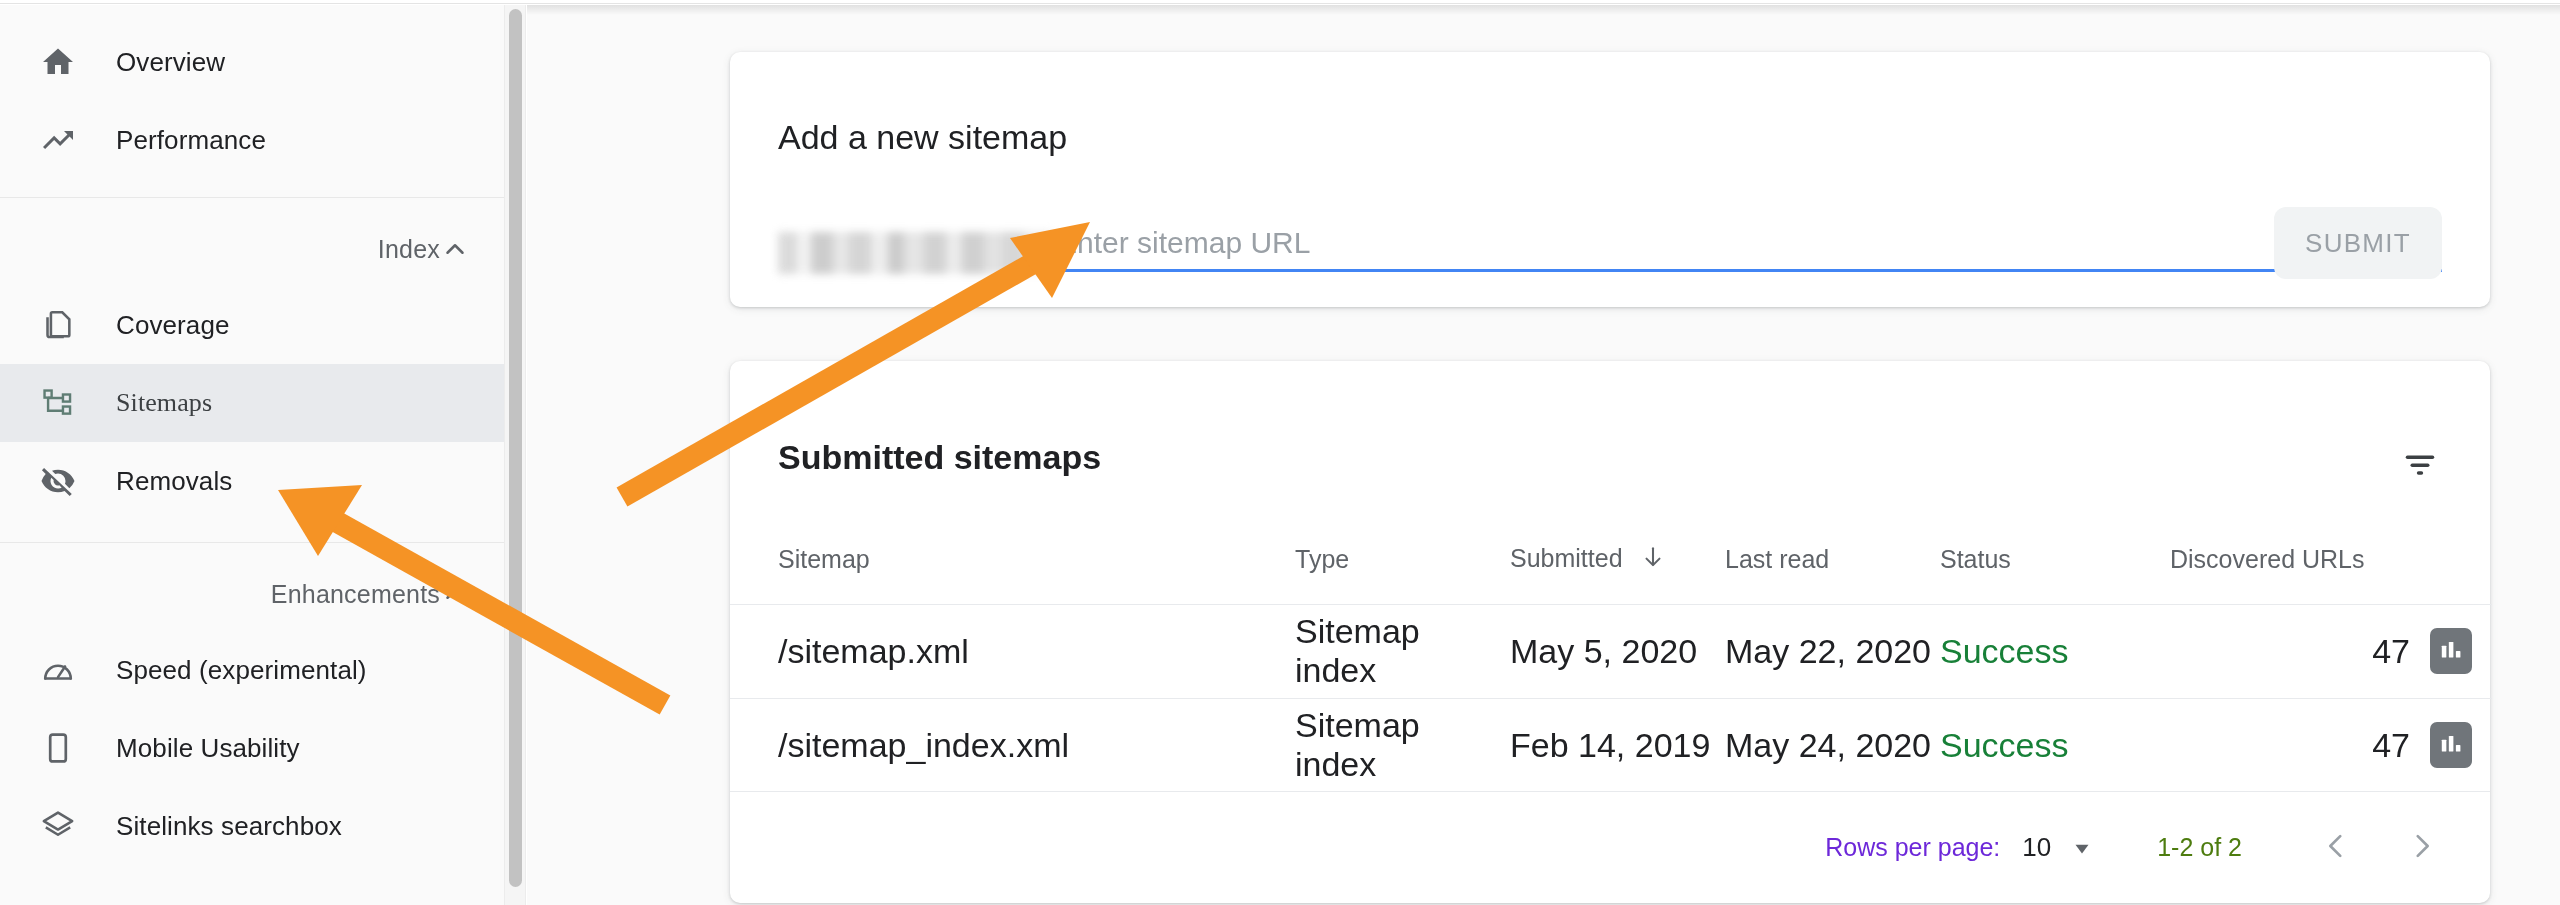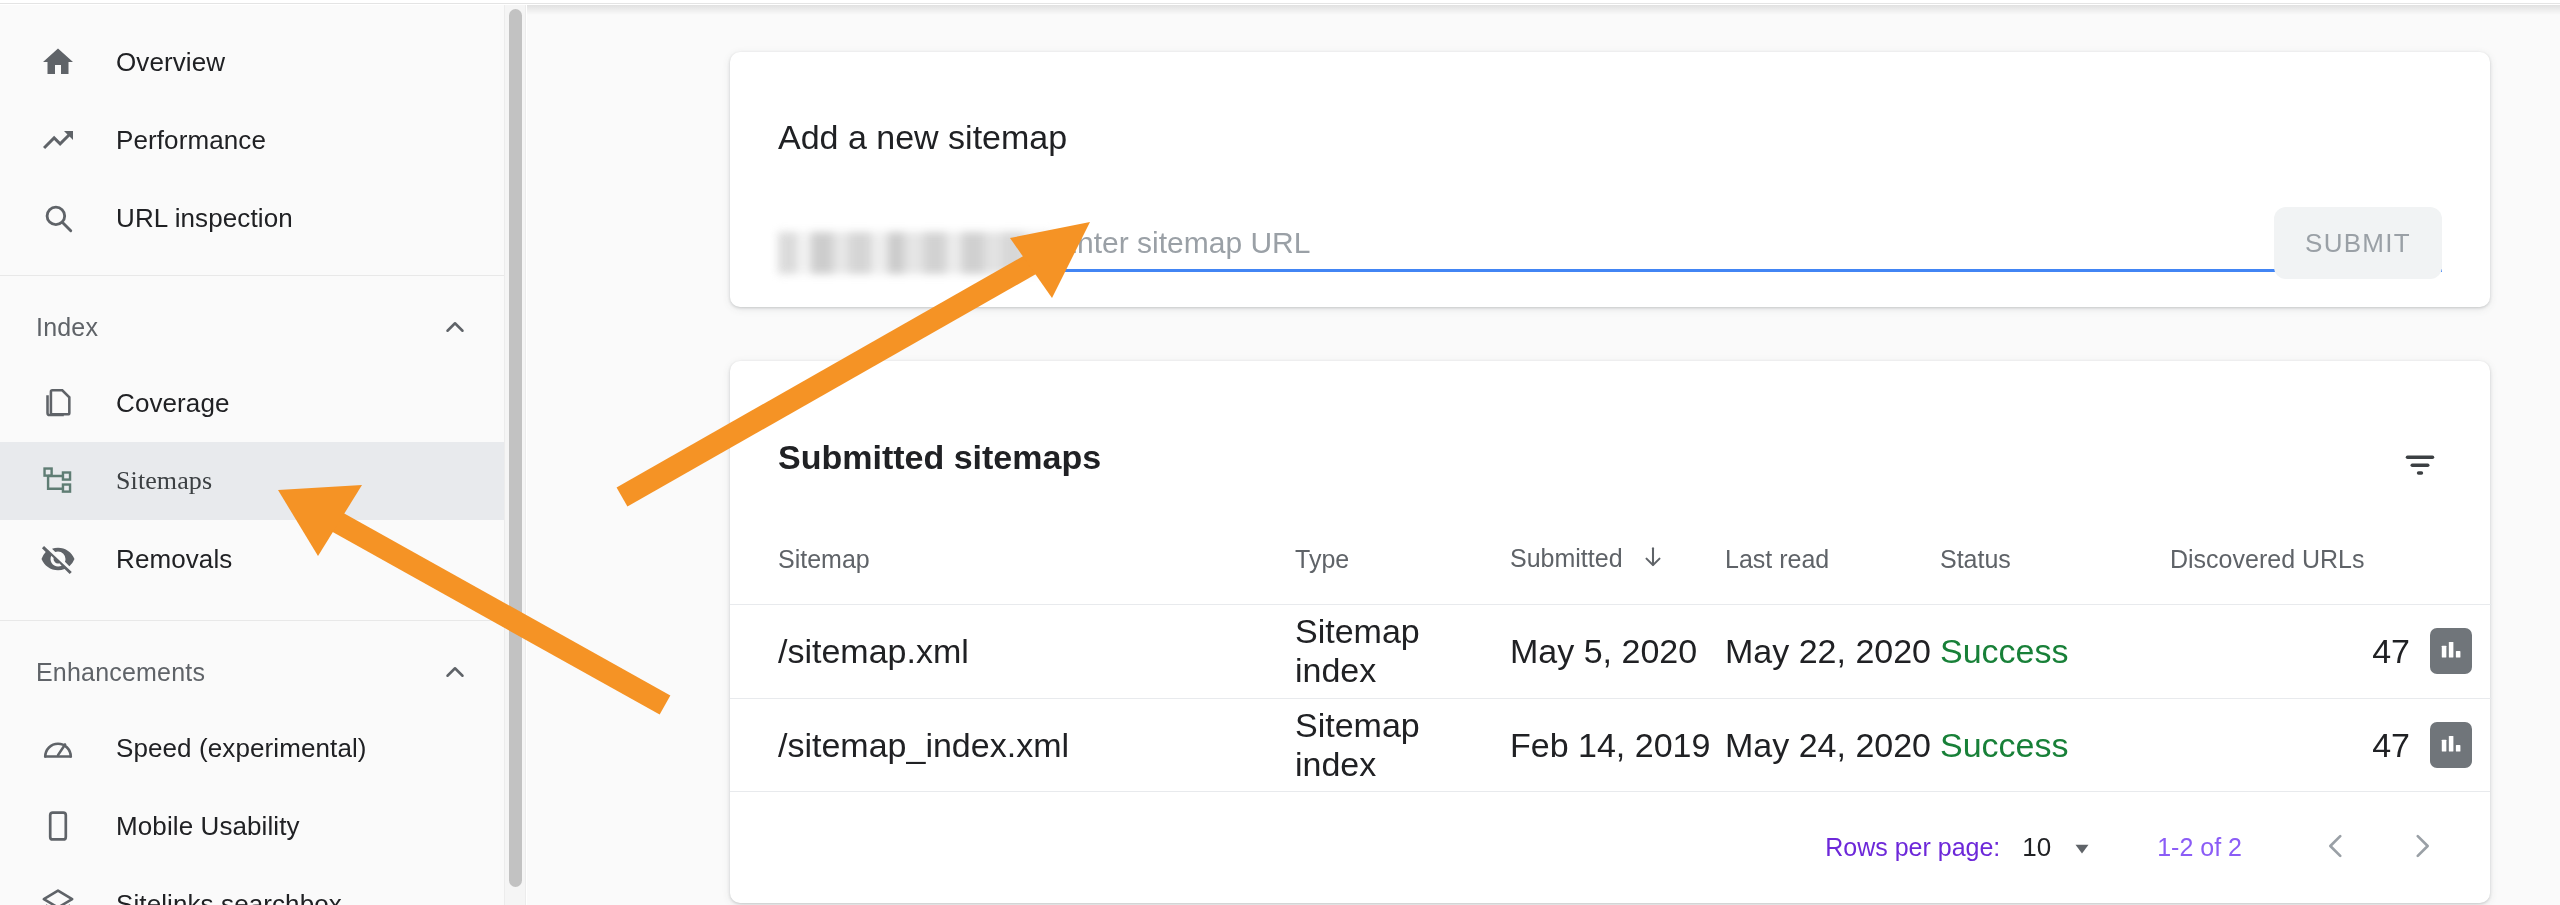--- a/index.html
+++ b/index.html
@@ -52,20 +52,21 @@
     letter-spacing: 0.1px;
     white-space: nowrap;
   }
   .nav-item.selected .nav-label { color: #3c4043; }
   .nav-item.selected .nav-icon { color: #5f7d74; }
 
   .section-head {
     display: flex; align-items: center;
     height: 74px;
     padding: 0 40px 0 36px;
+    text-align: right;
   }
   .section-title {
     font-size: 25px; color: #5f6368; letter-spacing: 0.2px;
     flex: 1 1 auto;
   }
   .section-chevron { color: #5f6368; display: flex; }
 
   
   .scroll-track {
     position: absolute; left: 504px; top: 5px;
@@ -205,21 +206,21 @@
     padding-right: 36px;
     font-size: 25px; color: #5f6368;
   }
   .pager-label { color: #6d28d9; }
   .pager-rows {
     margin-left: 22px; color: #202124; font-size: 26px;
   }
   .pager-caret {
     margin-left: 18px; color: #5f6368; display: inline-flex;
   }
-  .pager-range { margin-left: 62px; color: #8b5cf6; }
+  .pager-range { margin-left: 62px; color: #4d7c0f; }
   .pager-arrow {
     width: 64px; height: 64px; margin-left: 22px;
     border: 0; background: transparent; cursor: pointer;
     color: #9aa0a6; display: flex; align-items: center; justify-content: center;
   }
   .pager-arrow.first { margin-left: 62px; }
 
   
   .annot { position: absolute; left: 0; top: 0; width: 2560px; height: 905px;
            pointer-events: none; }
@@ -243,29 +244,20 @@
         </span>
         <span class="nav-label">Overview</span>
       </div>
       <div class="nav-item">
         <span class="nav-icon">
           <svg width="36" height="36" viewBox="0 0 24 24" fill="currentColor">
               <path d="M16 6l2.29 2.29-4.88 4.88-4-4L2 16.59 3.41 18l6-6 4 4 6.3-6.29L22 12V6z"></path>
             </svg>
         </span>
         <span class="nav-label">Performance</span>
-      </div>
-      <div class="nav-item">
-        <span class="nav-icon">
-          <svg width="34" height="34" viewBox="0 0 24 24" fill="none" stroke="currentColor" stroke-width="2">
-              <circle cx="10.5" cy="10.5" r="6.2"></circle>
-              <line x1="15.2" y1="15.2" x2="21" y2="21" stroke-linecap="round"></line>
-            </svg>
-        </span>
-        <span class="nav-label">URL inspection</span>
       </div>
       <div class="group-pad-bot"></div>
     </div>
 
     <div class="nav-group">
       <div style="height:14px"></div>
       <div class="section-head">
         <span class="section-title">Index</span>
         <span class="section-chevron">
           <svg width="30" height="30" viewBox="0 0 24 24" fill="none" stroke="currentColor" stroke-width="2" stroke-linecap="round" stroke-linejoin="round">

